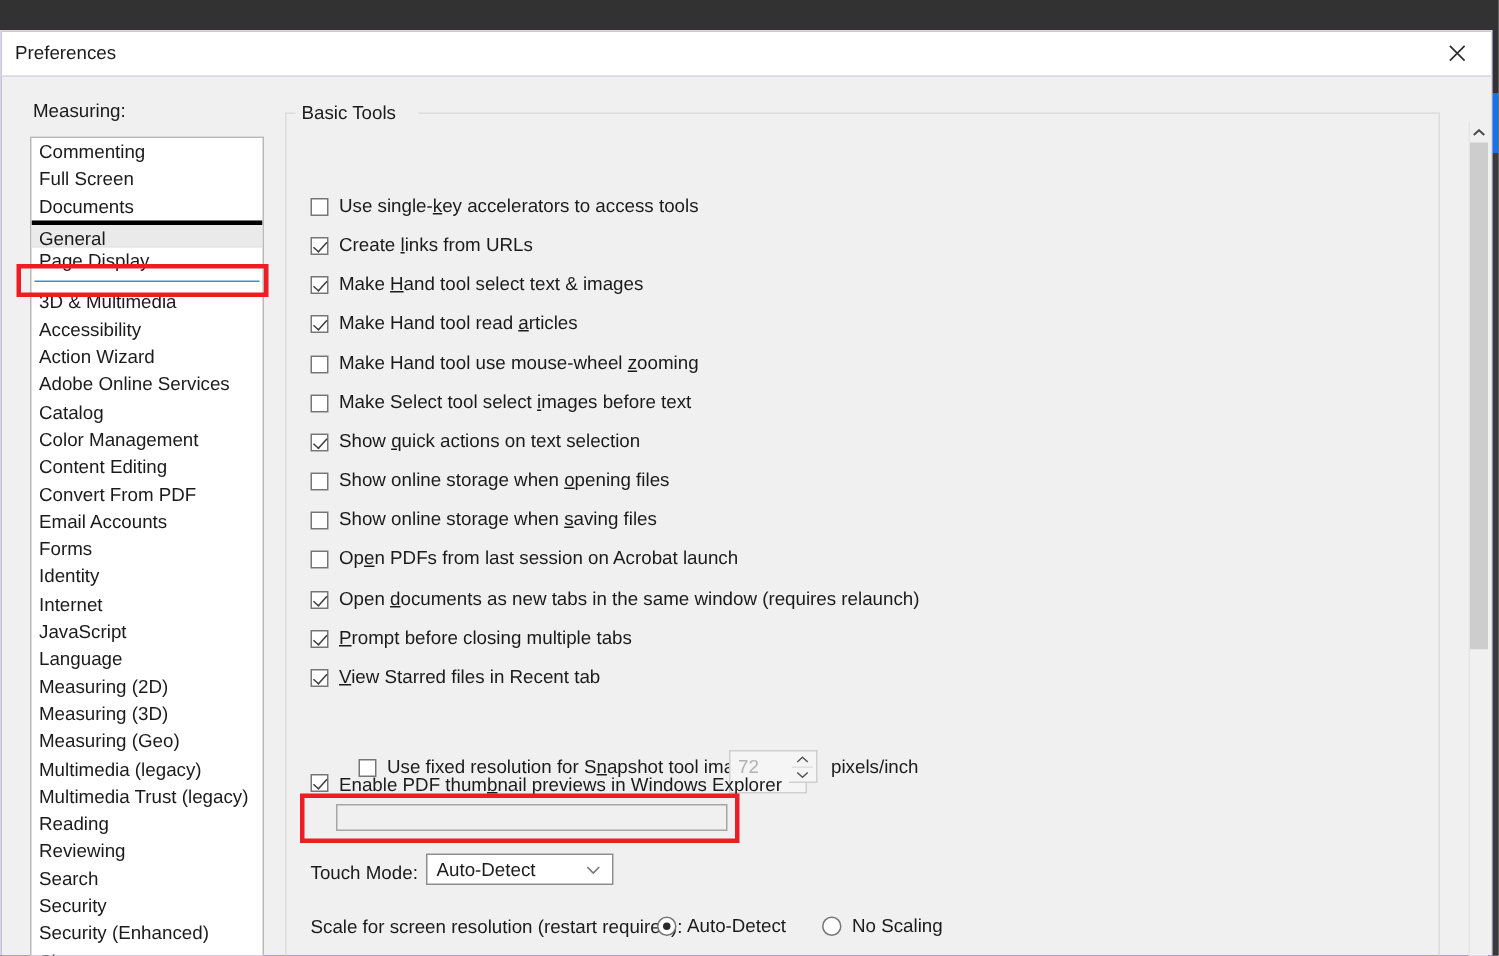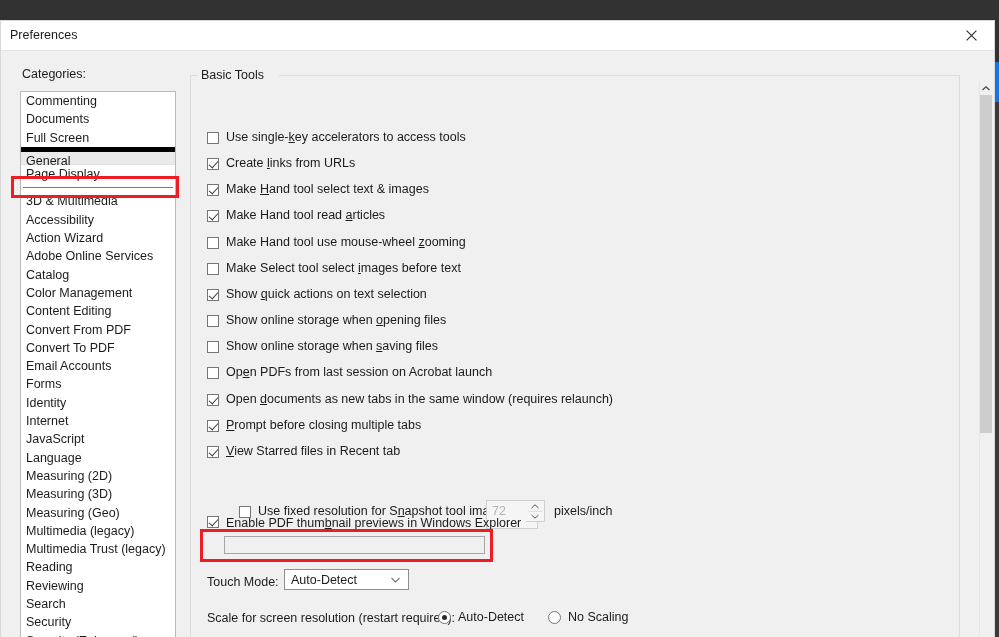--- a/index.html
+++ b/index.html
@@ -43,21 +43,21 @@
   #cat-label{left:21px;top:16px;}
   #cat-list{
     position:absolute;left:19px;top:40px;width:156px;bottom:-4px;
     background:#ffffff;border:1px solid #b9b9b9;box-sizing:border-box;
     overflow:hidden;
   }
   .cat-item{
     height:18.3px;line-height:18.3px;padding-left:5px;font-size:12.5px;color:#1b1b1b;
     white-space:nowrap;box-sizing:border-box;cursor:default;
   }
-  .cat-item.selected{background:#eaeaea;border-top:5px solid #000000;border-bottom:1px solid #e3e3e3;}
+  .cat-item.selected{background:#eaeaea;border-top:3px solid #000000;border-bottom:1px solid #e3e3e3;}
   .cat-sep{height:9px;position:relative;}
   .cat-sep::after{
     content:"";position:absolute;left:2px;right:2px;top:4px;height:1px;background:#3a8fd4;
   }
   #cat-highlight{
     position:absolute;left:10px;top:125px;width:168px;height:22px;
     border:3px solid #ee1c25;box-sizing:border-box;pointer-events:none;
   }
 
   
@@ -155,39 +155,38 @@
     <div class="title">Preferences</div>
     <div id="close-btn">
       <svg width="11" height="11" viewBox="0 0 11 11">
           <path d="M0.6 0.6 L10.4 10.4 M10.4 0.6 L0.6 10.4" stroke="#2b2b2b" stroke-width="1.1" fill="none"></path>
         </svg>
     </div>
   </div>
 
   <div id="dlgbody">
 
-    <div class="lbl" id="cat-label">Categories:</div>
+    <div class="lbl" id="cat-label">Measuring:</div>
 
     <div id="cat-list">
       <div class="cat-item">Commenting</div>
+      <div class="cat-item">Full Screen</div>
       <div class="cat-item">Documents</div>
-      <div class="cat-item">Full Screen</div>
       <div class="cat-item selected">General</div>
       <div class="cat-item">Page Display</div>
       <div class="cat-sep"></div>
       <div id="cat-bottom">
           <div class="cat-item">3D &amp; Multimedia</div>
           <div class="cat-item">Accessibility</div>
           <div class="cat-item">Action Wizard</div>
           <div class="cat-item">Adobe Online Services</div>
           <div class="cat-item">Catalog</div>
           <div class="cat-item">Color Management</div>
           <div class="cat-item">Content Editing</div>
           <div class="cat-item">Convert From PDF</div>
-          <div class="cat-item">Convert To PDF</div>
           <div class="cat-item">Email Accounts</div>
           <div class="cat-item">Forms</div>
           <div class="cat-item">Identity</div>
           <div class="cat-item">Internet</div>
           <div class="cat-item">JavaScript</div>
           <div class="cat-item">Language</div>
           <div class="cat-item">Measuring (2D)</div>
           <div class="cat-item">Measuring (3D)</div>
           <div class="cat-item">Measuring (Geo)</div>
           <div class="cat-item">Multimedia (legacy)</div>

